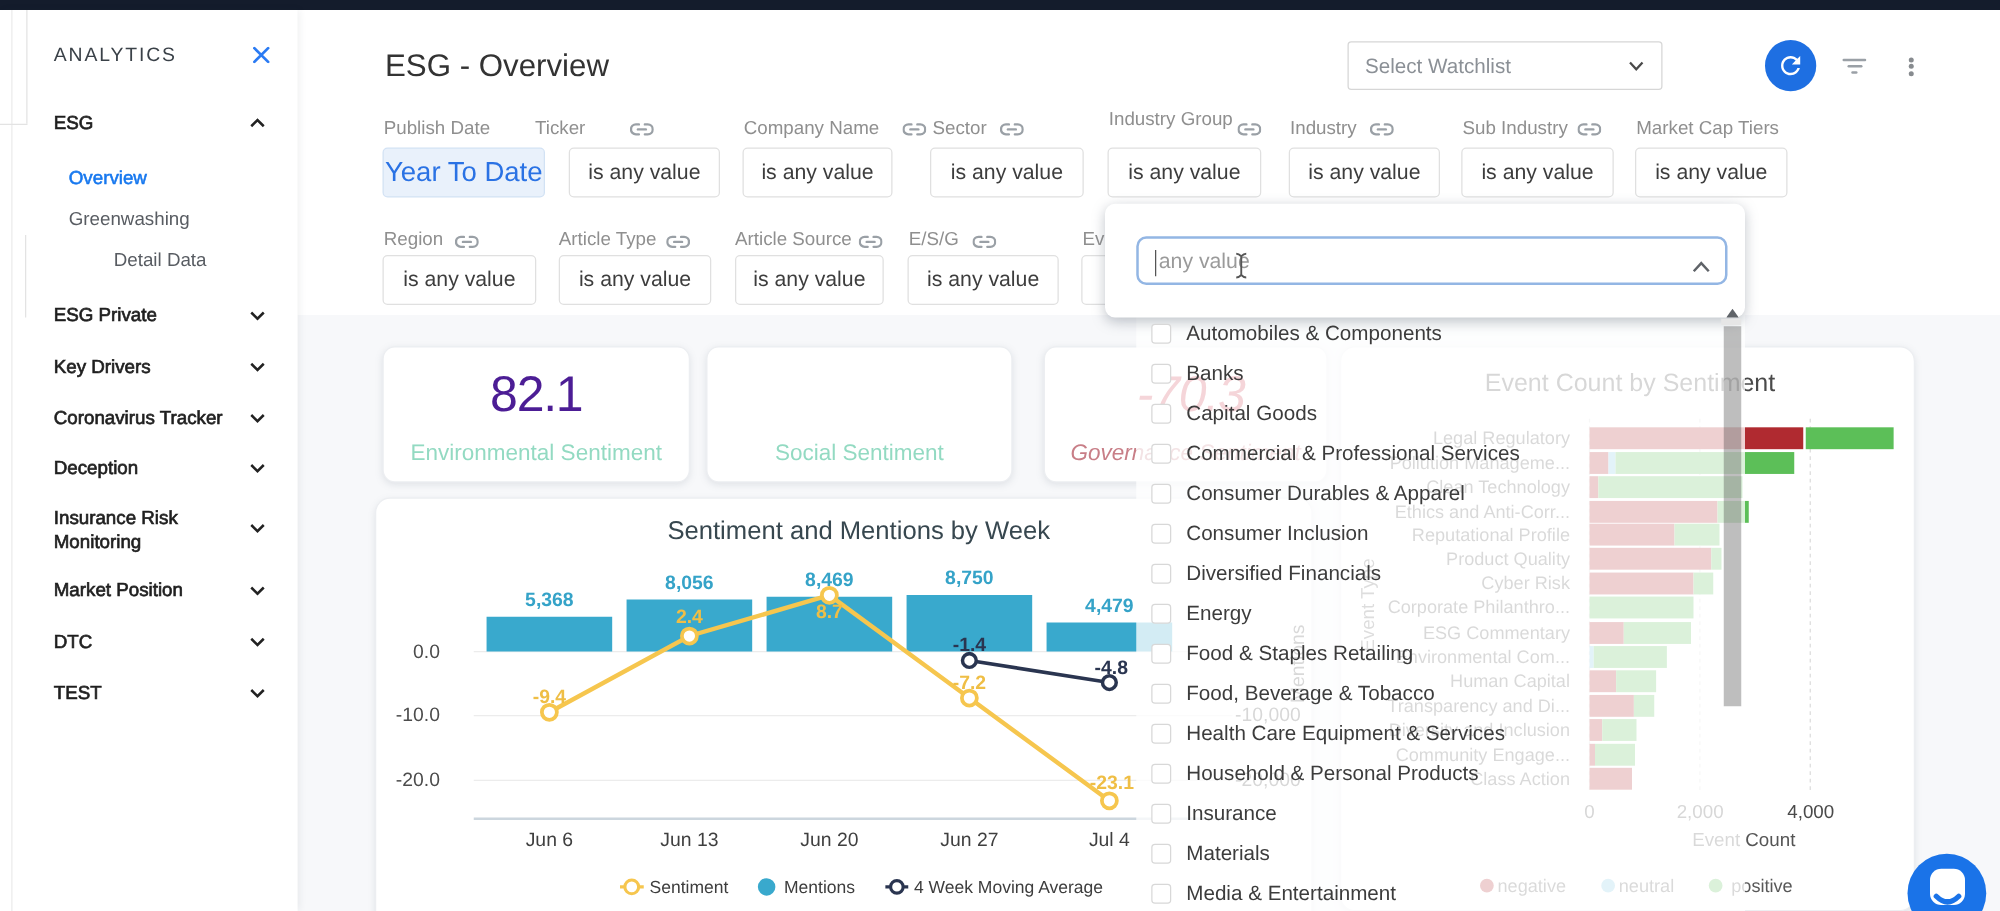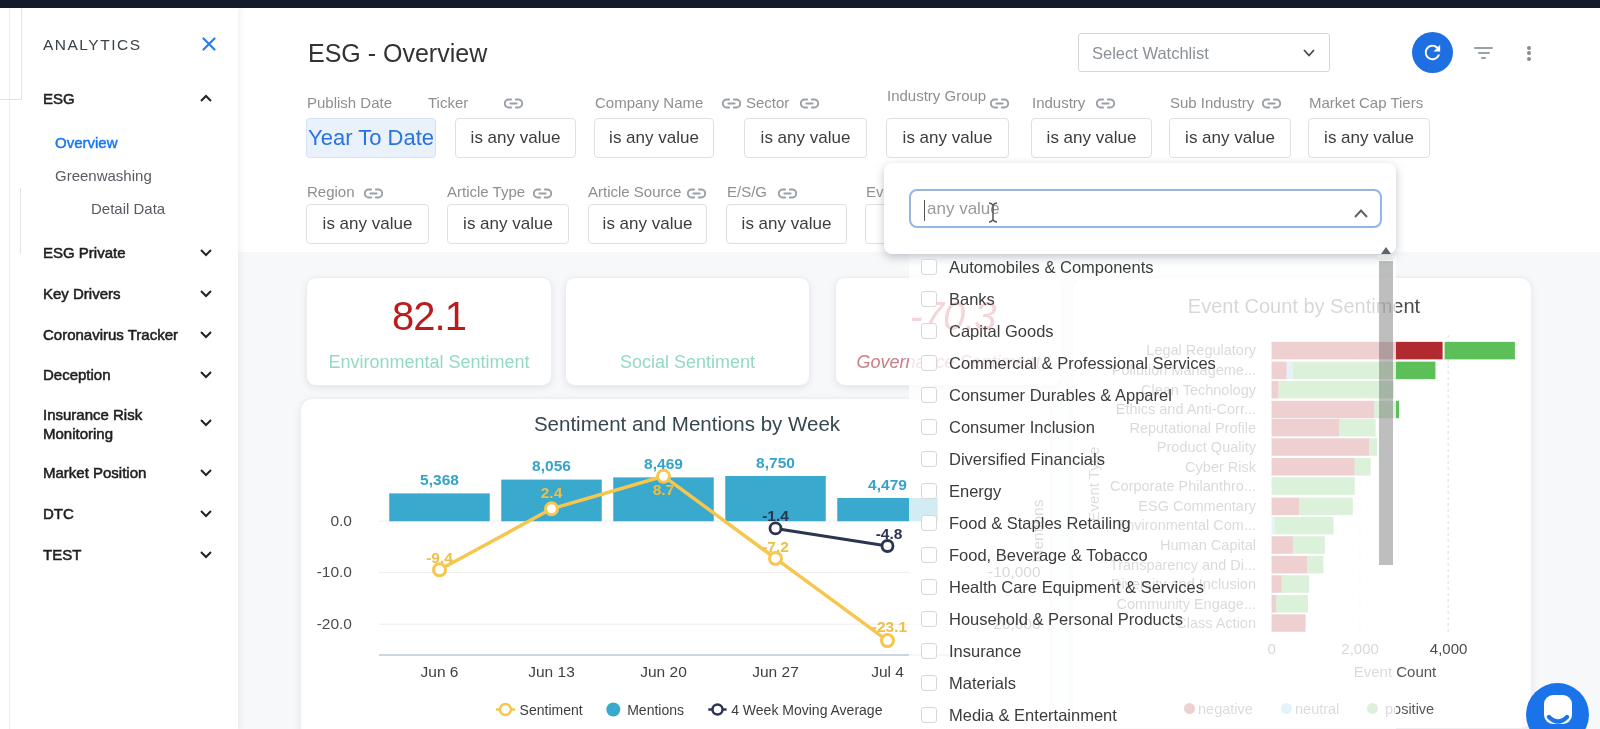--- a/index.html
+++ b/index.html
@@ -173,21 +173,21 @@
     <path d="M9 17H6a5 5 0 0 1 0-10h3"></path>
     <line x1="8" y1="12" x2="16" y2="12"></line>
   </svg>
 <svg class="abs" style="left:778px;top:183.5px;" width="19" height="19" viewBox="0 0 24 24" fill="none" stroke="#9aa0a6" stroke-width="2.4" stroke-linecap="round" stroke-linejoin="round">
     <path d="M15 7h3a5 5 0 0 1 0 10h-3"></path>
     <path d="M9 17H6a5 5 0 0 1 0-10h3"></path>
     <line x1="8" y1="12" x2="16" y2="12"></line>
   </svg>
 
 <div class="card" style="left:306px;top:277px;width:246px;height:109px;">
-  <div class="kpinum" style="top:16px;color:#b91c1c;">82.1</div>
+  <div class="kpinum" style="top:16px;color:#4c1d95;">82.1</div>
   <div class="kpilab" style="top:74px;color:#93dac2;">Environmental Sentiment</div>
 </div>
 <div class="card" style="left:565px;top:277px;width:245px;height:109px;">
   <div class="kpilab" style="top:74px;color:#93dac2;">Social Sentiment</div>
 </div>
 <div class="card" style="left:835px;top:277px;width:227px;height:109px;font-style:italic;">
   <div class="kpinum" style="top:16px;left:4px;color:#d04253;">-70.3</div>
   <div class="kpilab" style="top:74px;color:#c87e87;">Governance Sentiment</div>
 </div>
 

